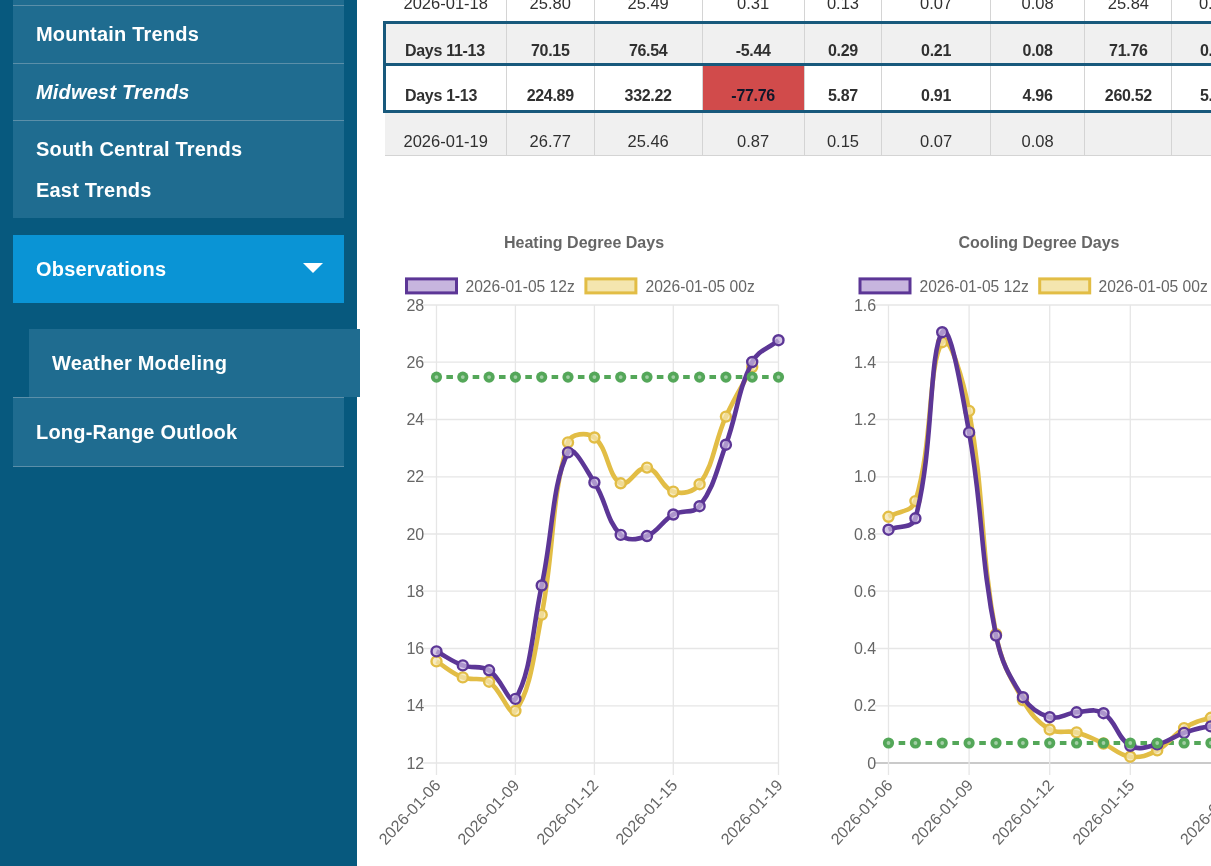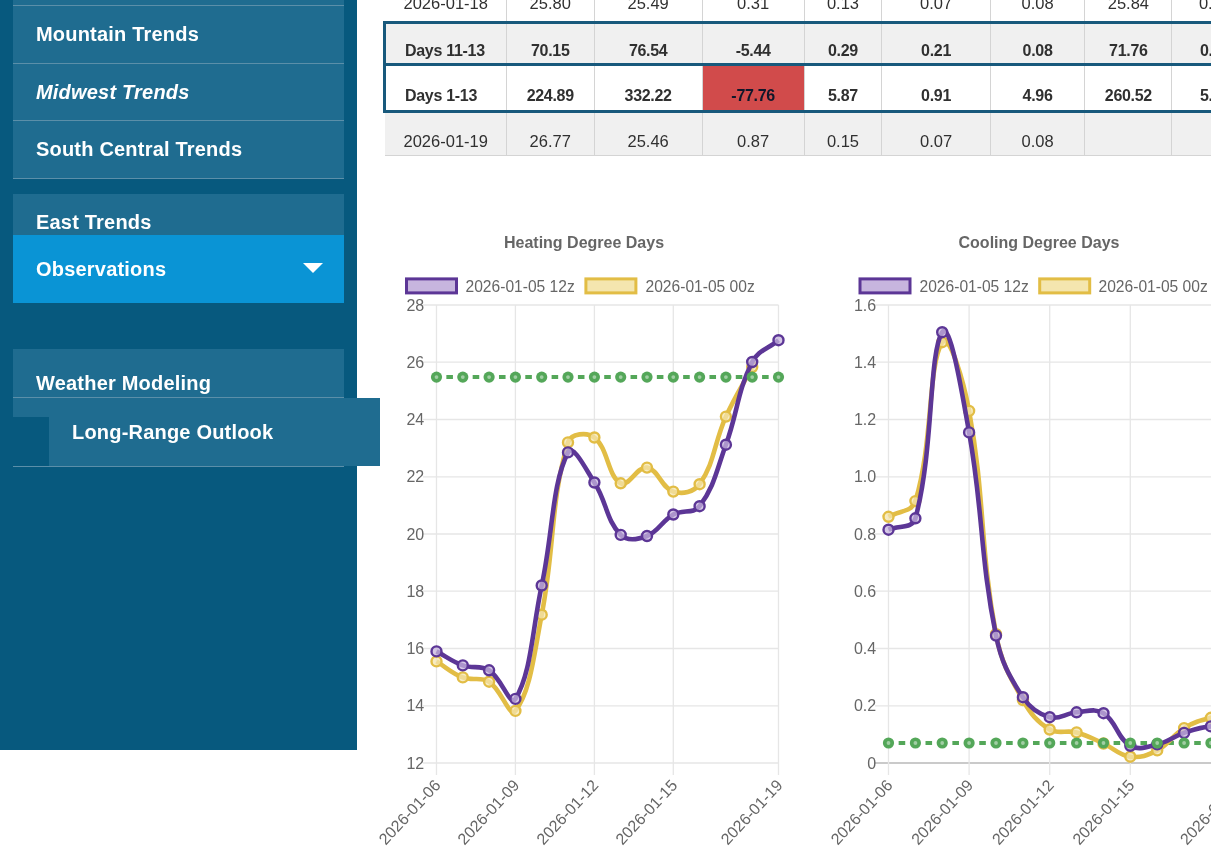--- a/index.html
+++ b/index.html
@@ -1,18 +1,18 @@
 <!DOCTYPE html>
 <html><head>
 <meta charset="utf-8">
 <style>
   * { margin:0; padding:0; box-sizing:border-box; }
   html,body { width:1211px; height:866px; overflow:hidden; background:#fff;
     font-family:"Liberation Sans", sans-serif; }
-  #sidebar { position:absolute; left:0; top:0; width:357px; height:750px; background:#07597e;padding-left:25px; }
+  #sidebar { position:absolute; left:0; top:0; width:357px; height:866px; background:#07597e;padding-left:25px; }
   .mi { position:absolute; left:13px; width:331px; background:#1f6c90; color:#fff;
     font-size:20px; font-weight:700; letter-spacing:.2px; display:flex; align-items:center;
     padding-left:23px; }
   .sep { position:absolute; left:13px; width:331px; height:1px; background:#5b8fa9; }
   .active { background:#0a94d5 !important; }
   .caret { position:absolute; left:290px; top:28px; width:0; height:0;
     border-left:10.5px solid transparent; border-right:10.5px solid transparent;
     border-top:10.5px solid #fff; }
   #tablewrap { position:absolute; left:383px; top:-21px; width:2000px; }
   table { border-collapse:collapse; table-layout:fixed; width:875.5px; font-size:16.5px; color:#303030; }
@@ -218,25 +218,25 @@
   </div>
 <div id="sidebar">
   <div class="mi" style="top:0;height:5px;"></div>
   <div class="sep" style="top:5px;"></div>
   <div class="mi" style="top:6px;height:57px;">Mountain Trends</div>
   <div class="sep" style="top:63px;"></div>
   <div class="mi" style="top:64px;height:56px;font-style:italic;">Midwest Trends</div>
   <div class="sep" style="top:120px;"></div>
   <div class="mi" style="top:121px;height:57px;">South Central Trends</div>
   <div class="sep" style="top:178px;"></div>
-  <div class="mi" style="top:194px;height:56px;">East Trends</div>
+  <div class="mi" style="top:162px;height:56px;">East Trends</div>
   <div class="mi active" style="top:235px;height:68px;text-align:right;">Observations<span class="caret"></span></div>
-  <div class="mi" style="top:349px;height:68px;">Weather Modeling</div>
+  <div class="mi" style="top:329px;height:68px;margin-left:16px;">Weather Modeling</div>
   <div class="sep" style="top:397px;"></div>
-  <div class="mi" style="top:398px;height:68px;margin-left:36px;">Long-Range Outlook</div>
+  <div class="mi" style="top:398px;height:68px;">Long-Range Outlook</div>
   <div class="sep" style="top:466px;"></div>
 </div>
 <div id="tablewrap">
 <table>
 <colgroup>
 <col style="width:120.5px">
         <col style="width:86.5px">
         <col style="width:107px">
         <col style="width:100.5px">
 <col style="width:77px">

